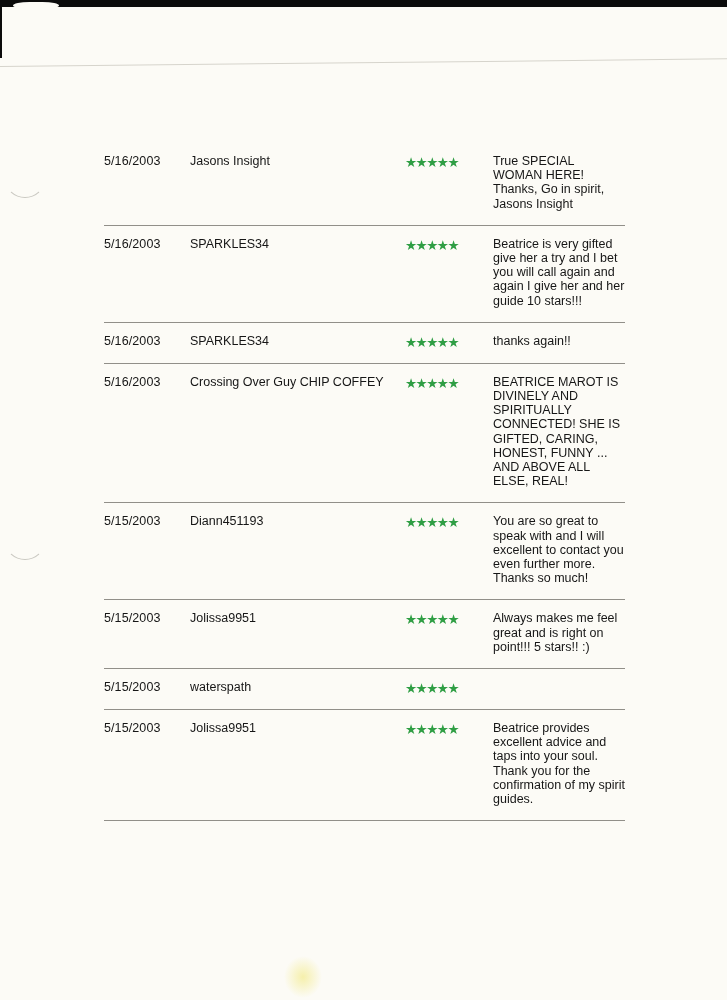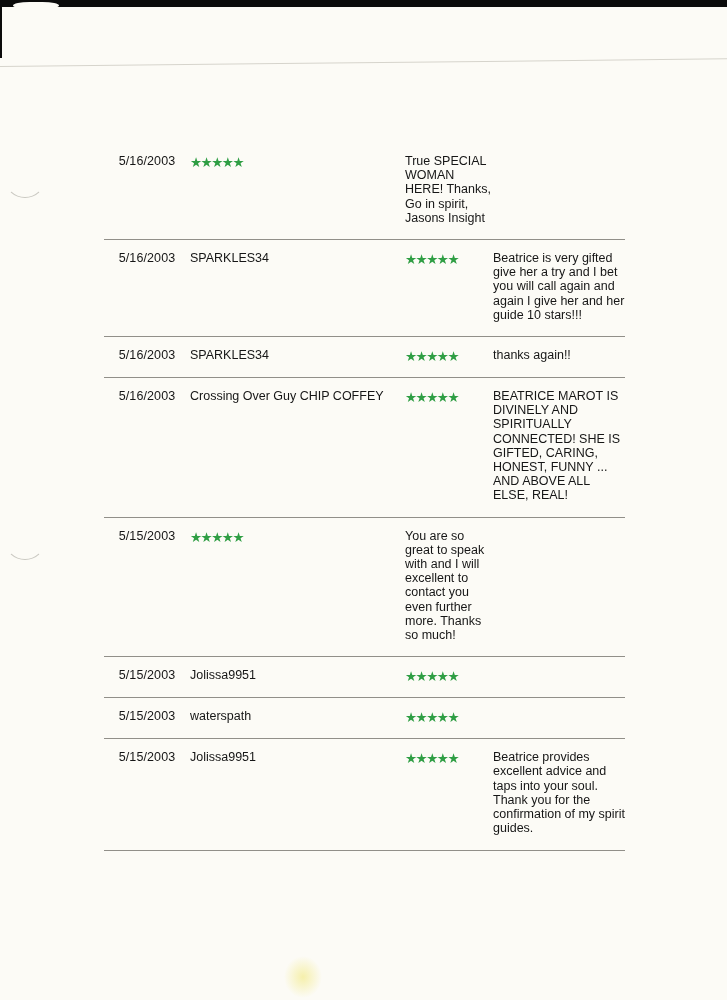--- a/index.html
+++ b/index.html
@@ -26,21 +26,21 @@
 
   .reviews { position:absolute; left:104px; top:143px; width:521px; }
   .review-row {
     display:grid;
     grid-template-columns:86px 215px 88px 132px;
     align-items:start;
     padding:11px 0 14px 0;
     border-bottom:1px solid var(--line, #918f89);
   }
   .cell { font-size:12.5px; line-height:14.2px; }
-  .date-cell { letter-spacing:0.1px;text-align:center; }
+  .date-cell { letter-spacing:0.1px; }
   .stars-cell {
     color:var(--star, #2f9e44);
     font-family:"DejaVu Sans", sans-serif;
     font-size:13.5px; line-height:14px; letter-spacing:-1.5px;
     padding-top:1px;
   }
   .comment-cell { word-wrap:break-word; }
 </style>
 </head>
 <body>
@@ -52,20 +52,21 @@
   <div class="left-edge"></div>
   <div class="sheet-edge"></div>
   <div class="punch-hole hole-1"></div>
   <div class="punch-hole hole-2"></div>
   <div class="smudge"></div>
 
   <div class="reviews">
 
   <div class="review-row" style="">
       <div class="cell date-cell">5/16/2003</div>
+      <div class="cell reviewer-cell">Jasons Insight</div>
       <div class="cell stars-cell">★★★★★</div>
       <div class="cell comment-cell">True SPECIAL WOMAN HERE! Thanks, Go in spirit, Jasons Insight</div>
     </div>
       <div class="review-row" style="">
       <div class="cell date-cell">5/16/2003</div>
       <div class="cell reviewer-cell">SPARKLES34</div>
       <div class="cell stars-cell">★★★★★</div>
       <div class="cell comment-cell">Beatrice is very gifted give her a try and I bet you will call again and again I give her and her guide 10 stars!!!</div>
     </div>
       <div class="review-row" style="">
@@ -75,27 +76,29 @@
       <div class="cell comment-cell">thanks again!!</div>
     </div>
       <div class="review-row" style="">
       <div class="cell date-cell">5/16/2003</div>
       <div class="cell reviewer-cell">Crossing Over Guy CHIP COFFEY</div>
       <div class="cell stars-cell">★★★★★</div>
       <div class="cell comment-cell">BEATRICE MAROT IS DIVINELY AND SPIRITUALLY CONNECTED! SHE IS GIFTED, CARING, HONEST, FUNNY ... AND ABOVE ALL ELSE, REAL!</div>
     </div>
       <div class="review-row" style="">
       <div class="cell date-cell">5/15/2003</div>
+      <div class="cell reviewer-cell">Diann451193</div>
       <div class="cell stars-cell">★★★★★</div>
       <div class="cell comment-cell">You are so great to speak with and I will excellent to contact you even further more. Thanks so much!</div>
     </div>
       <div class="review-row" style="">
       <div class="cell date-cell">5/15/2003</div>
       <div class="cell reviewer-cell">Jolissa9951</div>
       <div class="cell stars-cell">★★★★★</div>
+      <div class="cell comment-cell">Always makes me feel great and is right on point!!! 5 stars!! :)</div>
     </div>
       <div class="review-row" style="">
       <div class="cell date-cell">5/15/2003</div>
       <div class="cell reviewer-cell">waterspath</div>
       <div class="cell stars-cell">★★★★★</div>
     </div>
       <div class="review-row" style="">
       <div class="cell date-cell">5/15/2003</div>
       <div class="cell reviewer-cell">Jolissa9951</div>
       <div class="cell stars-cell">★★★★★</div>

